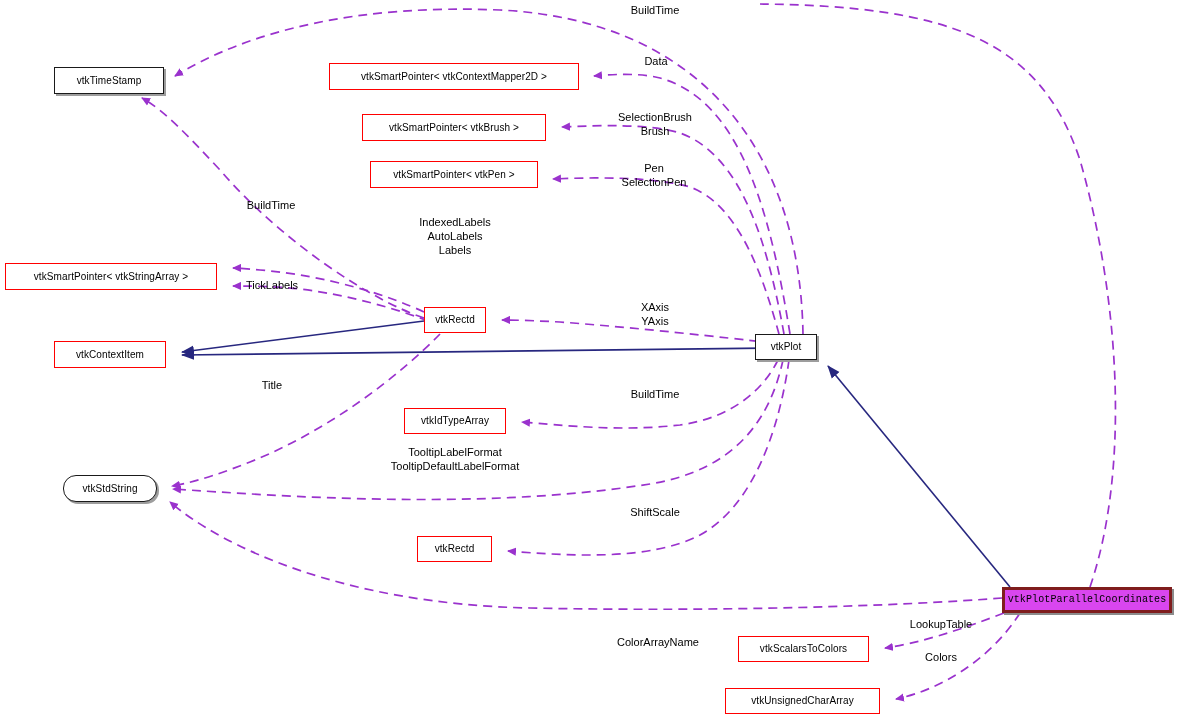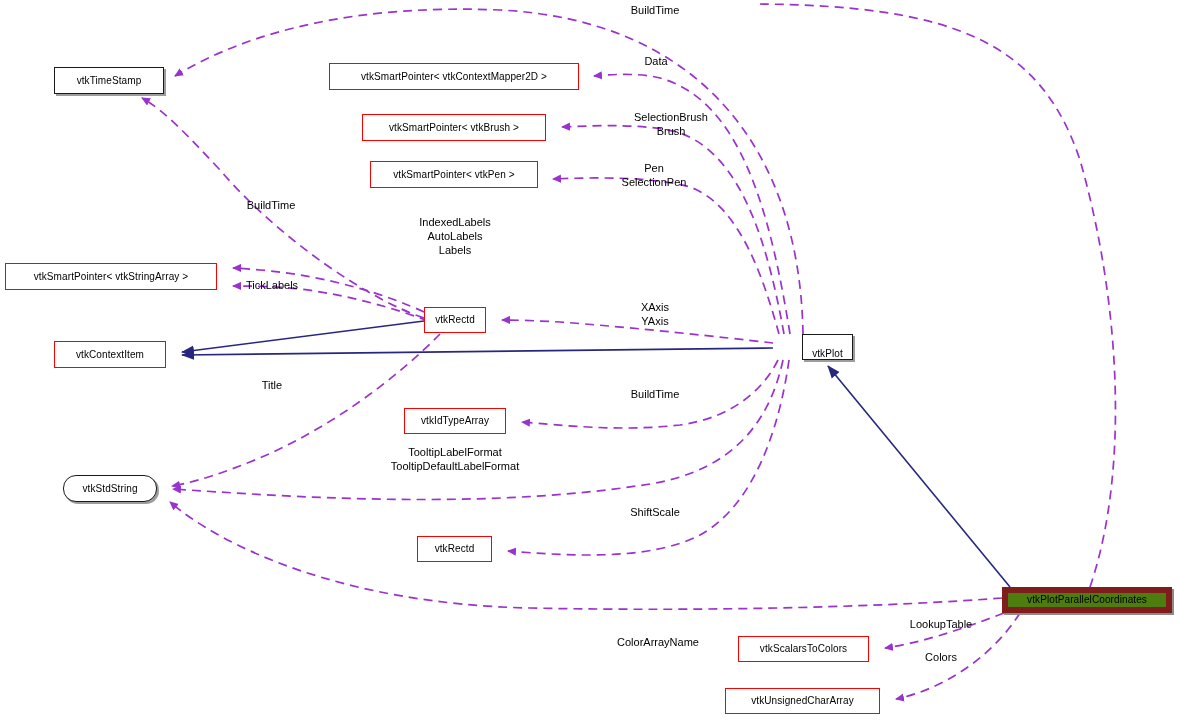--- a/index.html
+++ b/index.html
@@ -36,23 +36,24 @@
     line-height: 1;
     white-space: nowrap;
     letter-spacing: 0.1px;
     z-index: 5;
   }
   .node.plain {
     border: 1px solid #1a1a1a;
     box-shadow: 2px 2px 0 0 #9d9d9d;
   }
   .node.current {
-    border: 6px solid #7f1d1d;
-    background: #4d7c0f;
+    border: 3px solid #7f1d1d;
+    background: #d946ef;
     box-shadow: 2px 2px 0 0 #8c8c8c;
+    font-family: Liberation Mono, monospace;
   }
   .edge-label {
     position: absolute;
     font-family: "Liberation Sans", "DejaVu Sans", sans-serif;
     font-size: 11px;
     line-height: 14px;
     color: #000000;
     white-space: pre;
     text-align: center;
     z-index: 6;
@@ -140,21 +141,21 @@
   </div>
 
   <div class="node" style="left:424px;top:307px;width:62px;height:26px;">
     <span>vtkRectd</span>
   </div>
 
   <div class="node" style="left:54px;top:341px;width:112px;height:27px;">
     <span>vtkContextItem</span>
   </div>
 
-  <div class="node plain" style="left:802px;top:334px;width:51px;height:26px;align-items:flex-end;">
+  <div class="node plain" style="left:755px;top:334px;width:62px;height:26px;">
     <span>vtkPlot</span>
   </div>
 
   <div class="node" style="left:404px;top:408px;width:102px;height:26px;">
     <span>vtkIdTypeArray</span>
   </div>
 
   <div class="node plain" style="left:63px;top:475px;width:94px;height:27px;border-radius:13px;">
     <span>vtkStdString</span>
   </div>
@@ -172,21 +173,21 @@
   </div>
 
   <div class="node" style="left:725px;top:688px;width:155px;height:26px;">
     <span>vtkUnsignedCharArray</span>
   </div>
 
   <div class="edge-label" style="left:655px;top:3px;transform:translateX(-50%);">BuildTime</div>
 
   <div class="edge-label" style="left:656px;top:54px;transform:translateX(-50%);">Data</div>
 
-  <div class="edge-label" style="left:655px;top:110px;transform:translateX(-50%);margin-left:16px;">SelectionBrush
+  <div class="edge-label" style="left:655px;top:110px;transform:translateX(-50%);">SelectionBrush
 Brush</div>
 
   <div class="edge-label" style="left:654px;top:161px;transform:translateX(-50%);">Pen
 SelectionPen</div>
 
   <div class="edge-label" style="left:271px;top:198px;transform:translateX(-50%);">BuildTime</div>
 
   <div class="edge-label" style="left:455px;top:215px;transform:translateX(-50%);">IndexedLabels
 AutoLabels
 Labels</div>

